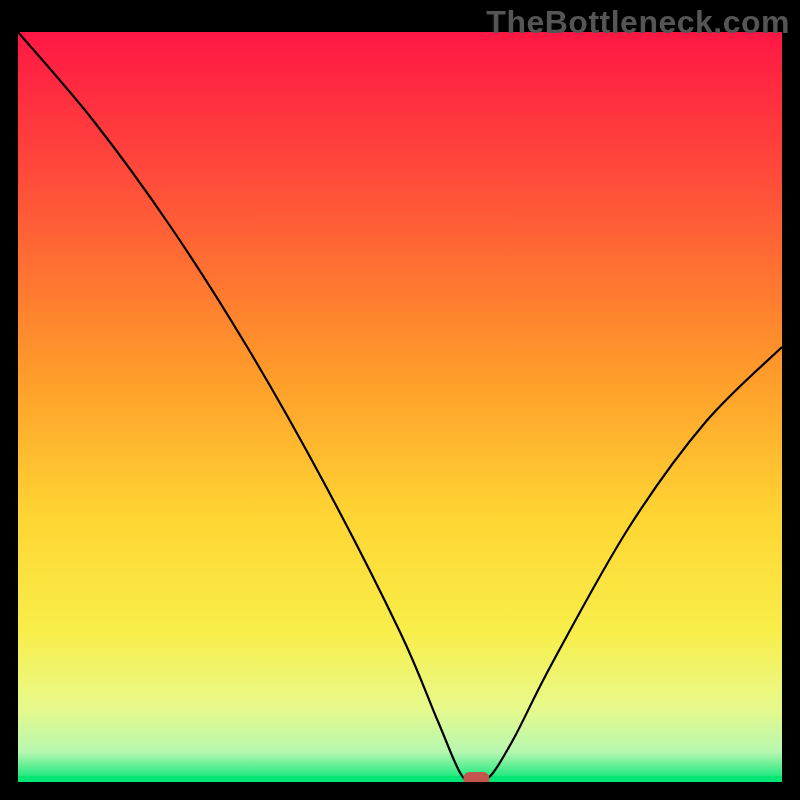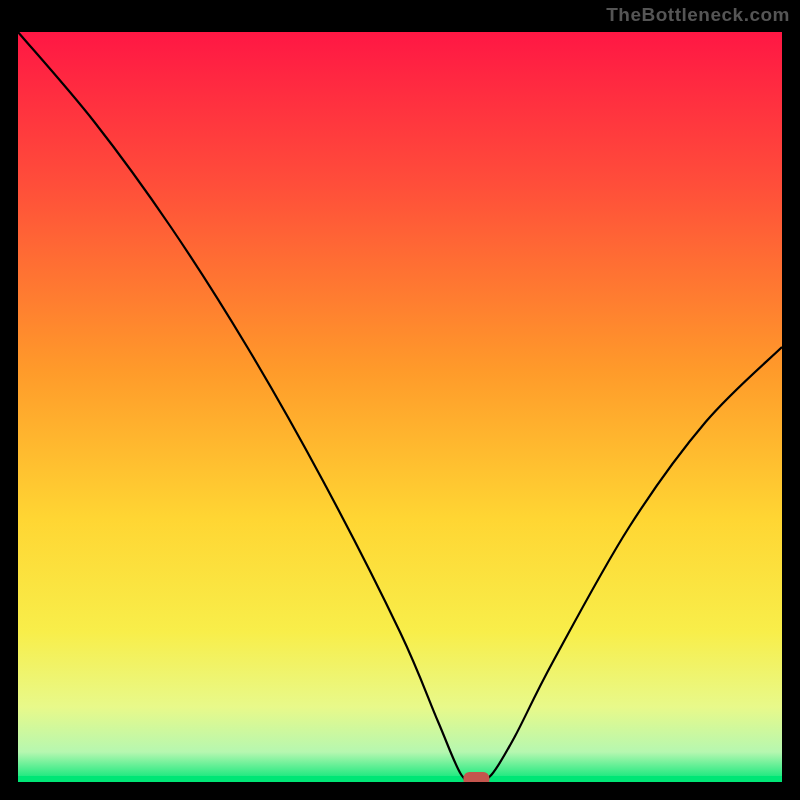--- a/index.html
+++ b/index.html
@@ -15,21 +15,21 @@
     position: relative;
     width: 800px;
     height: 800px;
     background: #000;
   }
   .watermark {
     position: absolute;
     top: 4px;
     right: 10px;
     color: #555;
-    font-size: 19px;
+    font-size: 32px;
     font-weight: bold;
     letter-spacing: 0.5px;
     z-index: 5;
   }
   .plot {
     position: absolute;
     left: 18px;
     top: 32px;
     width: 764px;
     height: 750px;

